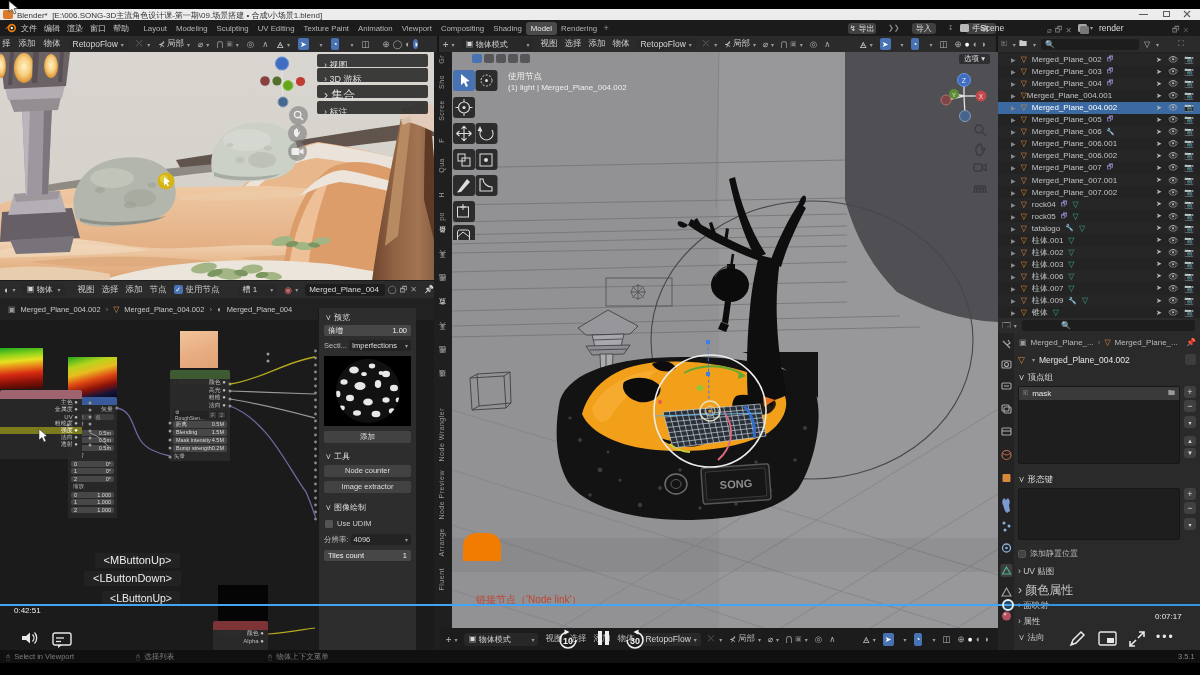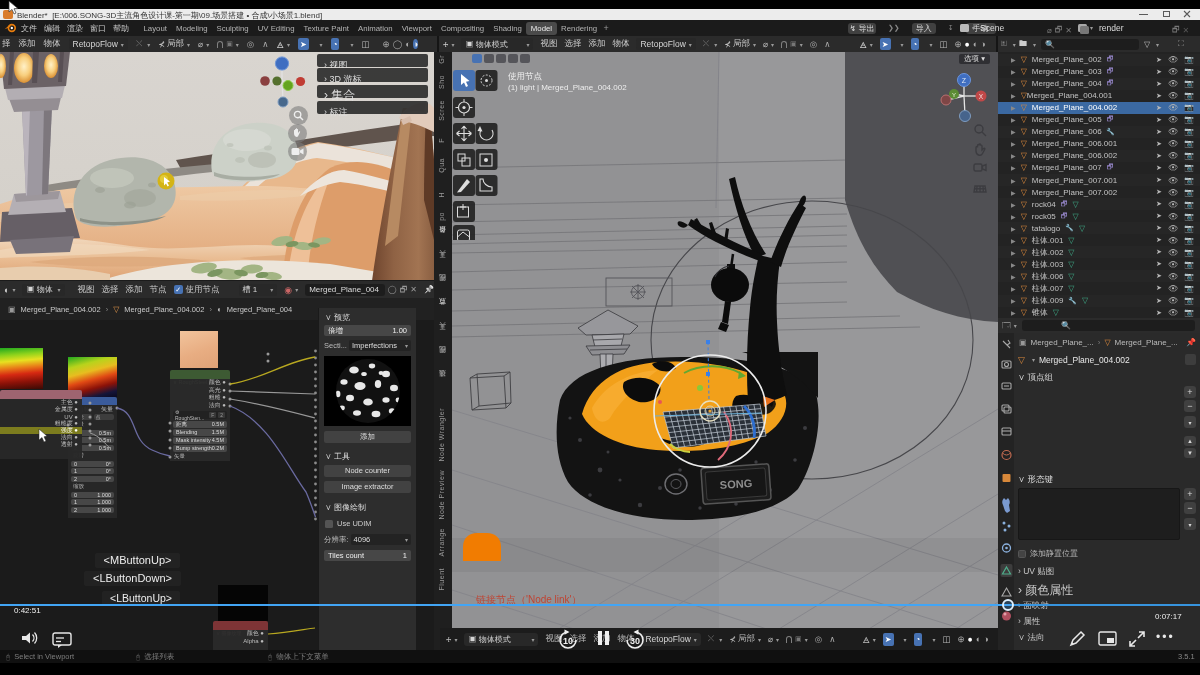--- a/index.html
+++ b/index.html
@@ -1269,20 +1269,27 @@
       <span>Merged_Plane_...</span>
   <span style="margin-left:auto;margin-right:4px;color:#888">📌</span>
  </div>
  <div class="a flex" style="left:20px;top:35px;width:178px;height:13px;gap:4px">
   <span style="color:#dd8a3c;font-size:9px">▽</span>
       <span class="caret">▾</span>
       <span style="color:#e8e8e8;font-size:8.5px">Merged_Plane_004.002</span>
   <span style="margin-left:auto;width:11px;height:11px;background:#3d3d3d;border-radius:2px"></span>
  </div>
  <div class="a" style="left:20px;top:54px;font-size:8.5px;color:#dcdcdc">∨ 顶点组</div>
+ <div class="a" style="left:20px;top:68px;width:162px;height:78px;background:#1e1e1e;border:1px solid #171717;border-radius:2px">
+  <div style="height:13px;background:#3a3a3a;display:flex;align-items:center">
+        <span style="color:#bbb;font-size:7px;margin-left:4px">🗉</span>
+        <span style="color:#e8e8e8;font-size:8px;margin-left:4px">mask</span>
+        <span style="margin-left:auto;margin-right:4px;color:#999;font-size:7px">🖿</span>
+      </div>
+ </div>
  <div class="a" style="left:186px;top:68px;width:12px;display:flex;flex-direction:column;gap:2px">
   <span class="btn" style="height:12px;font-size:9px">+</span>
   <span class="btn" style="height:12px;font-size:9px">−</span>
   <span class="btn" style="height:12px;font-size:6px;margin-top:2px">▾</span>
   <span class="btn" style="height:10px;font-size:6px;margin-top:6px">▲</span>
   <span class="btn" style="height:10px;font-size:6px">▼</span>
  </div>
  <div class="a" style="left:20px;top:156px;font-size:8.5px;color:#dcdcdc">∨ 形态键</div>
  <div class="a" style="left:20px;top:170px;width:162px;height:52px;background:#1e1e1e;border:1px solid #171717;border-radius:2px"></div>
  <div class="a" style="left:186px;top:170px;width:12px;display:flex;flex-direction:column;gap:2px">

